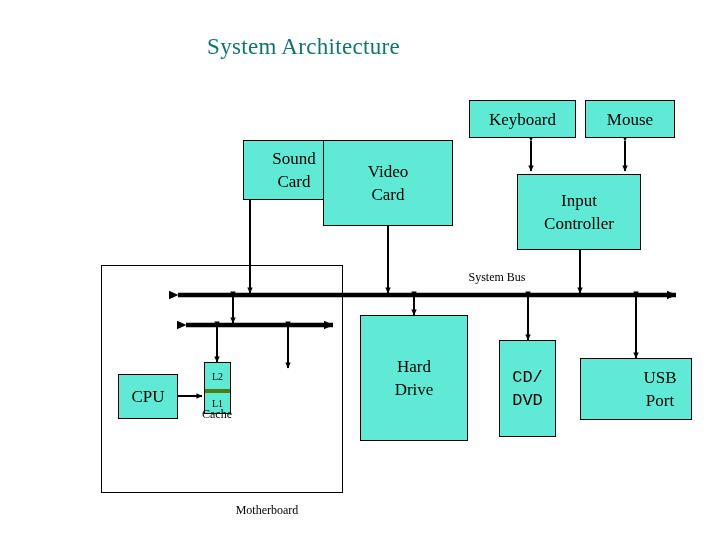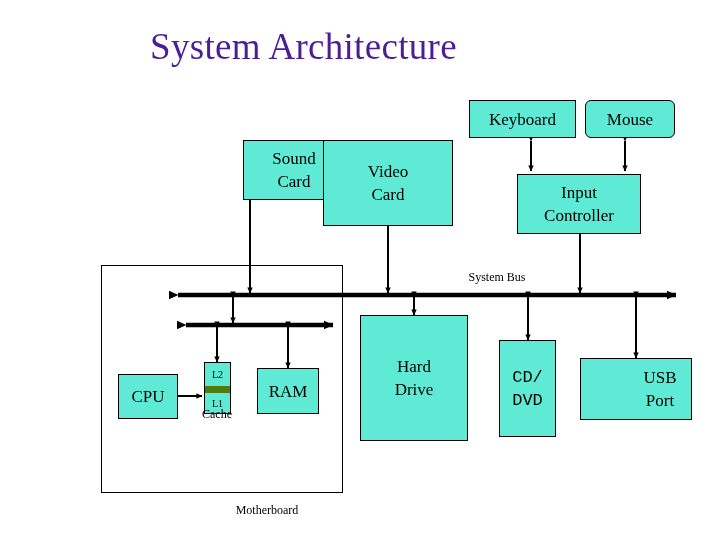--- a/index.html
+++ b/index.html
@@ -16,24 +16,24 @@
     overflow: hidden;
     font-family: "Liberation Serif", "DejaVu Serif", serif;
     color: #000000;
   }
   #title {
     position: absolute;
     left: 0;
     top: 28px;
     width: 607px;
     text-align: center;
-    font-size: 37px;
+    font-size: 23px;
     line-height: 38px;
     letter-spacing: 0.3px;
-    color: #4c1d95;
+    color: #0f766e;
   }
   .box {
     position: absolute;
     box-sizing: border-box;
     border: 1px solid #000000;
     background: #5eead4;
     display: flex;
     align-items: center;
     justify-content: center;
     text-align: center;
@@ -79,21 +79,21 @@
   .cache-box { flex-direction: column; padding: 0; }
   .cache-cell {
     box-sizing: border-box;
     width: 100%;
     display: flex;
     align-items: center;
     justify-content: center;
     font-size: 10px;
     line-height: 11px;
   }
-  .cache-cell.top { height: 60%; border-bottom: 7px solid #4d7c0f; }
+  .cache-cell.top { height: 60%; border-bottom: 4px solid #4d7c0f; }
   .cache-cell.bot { height: 40%; }
 </style>
 </head>
 <body>
 
 <div id="canvas">
 
   <div id="title">System Architecture</div>
 
   <div class="frame" style="left:101px; top:265px; width:242px; height:228px;"></div>
@@ -147,43 +147,40 @@
 
     <line x1="186" y1="325" x2="333" y2="325" stroke="#000" stroke-width="4.5" marker-start="url(#bh)" marker-end="url(#bh2)"></line>
   </svg>
 
   <div class="plain-label" style="left:427px; top:267px; width:140px;">System Bus</div>
 
   <div class="box" style="left:469px; top:100px; width:107px; height:38px;">
     <span class="lbl">Keyboard</span>
   </div>
 
-  <div class="box" style="left:585px; top:100px; width:90px; height:38px;border-radius:6px;">
+  <div class="box" style="left:585px; top:100px; width:90px; height:38px;">
     <span class="lbl">Mouse</span>
   </div>
 
   <div class="box" style="left:199px; top:140px; width:102px; height:60px;margin-left:44px;">
     <span class="lbl">Sound<br>Card</span>
   </div>
 
   <div class="box" style="left:323px; top:140px; width:130px; height:86px;">
     <span class="lbl">Video<br>Card</span>
   </div>
 
-  <div class="box" style="left:517px; top:174px; width:124px; height:60px;">
+  <div class="box" style="left:517px; top:174px; width:124px; height:76px;">
     <span class="lbl">Input<br>Controller</span>
   </div>
 
   <div class="box" style="left:118px; top:374px; width:60px; height:45px;">
     <span class="lbl">CPU</span>
   </div>
 
-  <div class="box" style="left:257px; top:368px; width:62px; height:46px;">
-    <span class="lbl">RAM</span>
-  </div>
 
   <div class="box" style="left:360px; top:315px; width:108px; height:126px;">
     <span class="lbl">Hard<br>Drive</span>
   </div>
 
   <div class="box" style="left:499px; top:340px; width:57px; height:97px;font-family:Liberation Mono, monospace;">
     <span class="lbl">CD/<br>DVD</span>
   </div>
 
   <div class="box" style="left:580px; top:358px; width:112px; height:62px;padding-left:48px;">

